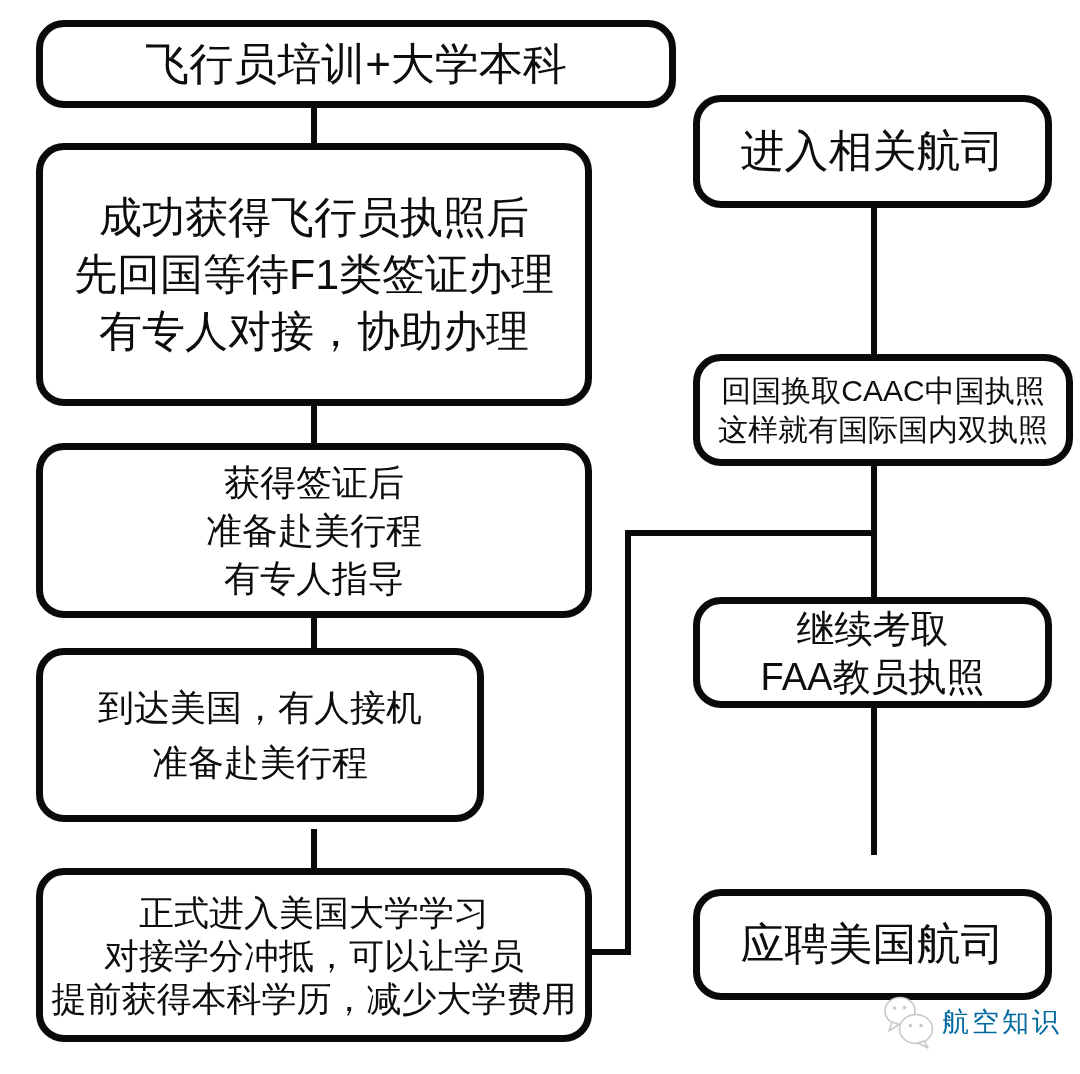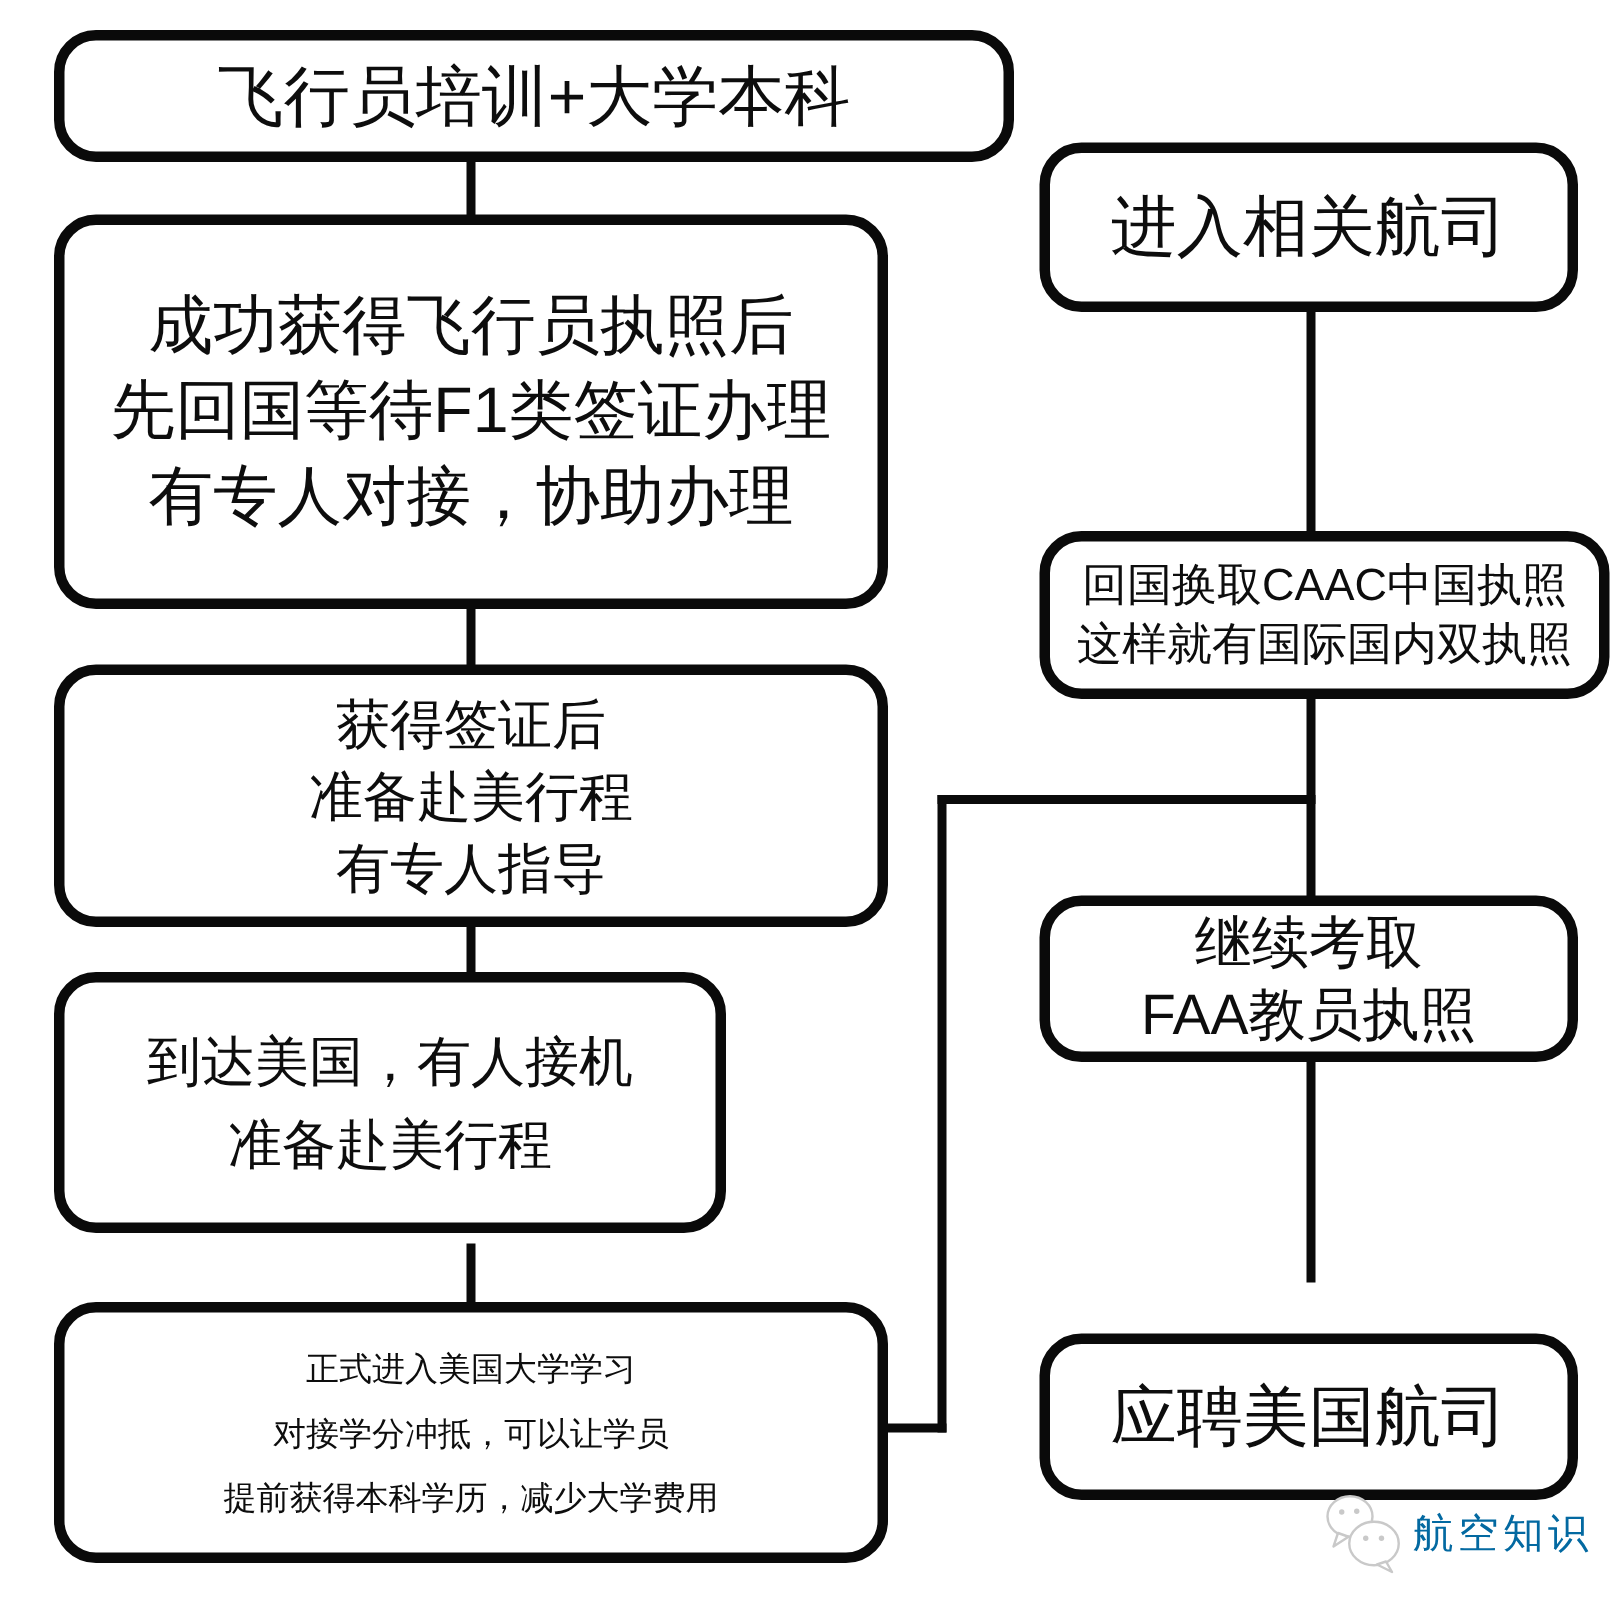--- a/index.html
+++ b/index.html
@@ -73,21 +73,21 @@
     <div class="ln">获得签证后</div>
     <div class="ln">准备赴美行程</div>
     <div class="ln">有专人指导</div>
   </div>
 
   <div class="node" style="left:36px;top:648px;width:448px;height:174px;font-size:36px;line-height:55px;">
     <div class="ln">到达美国，有人接机</div>
     <div class="ln">准备赴美行程</div>
   </div>
 
-  <div class="node" style="left:36px;top:868px;width:556px;height:174px;font-size:22px;line-height:43px;">
+  <div class="node" style="left:36px;top:868px;width:556px;height:174px;font-size:35px;line-height:43px;">
     <div class="ln">正式进入美国大学学习</div>
     <div class="ln">对接学分冲抵，可以让学员</div>
     <div class="ln">提前获得本科学历，减少大学费用</div>
   </div>
 
   <div class="node" style="left:693px;top:95px;width:359px;height:113px;font-size:44px;">
     <div class="ln">进入相关航司</div>
   </div>
 
   <div class="node" style="left:693px;top:354px;width:380px;height:112px;font-size:30px;line-height:39px;">

